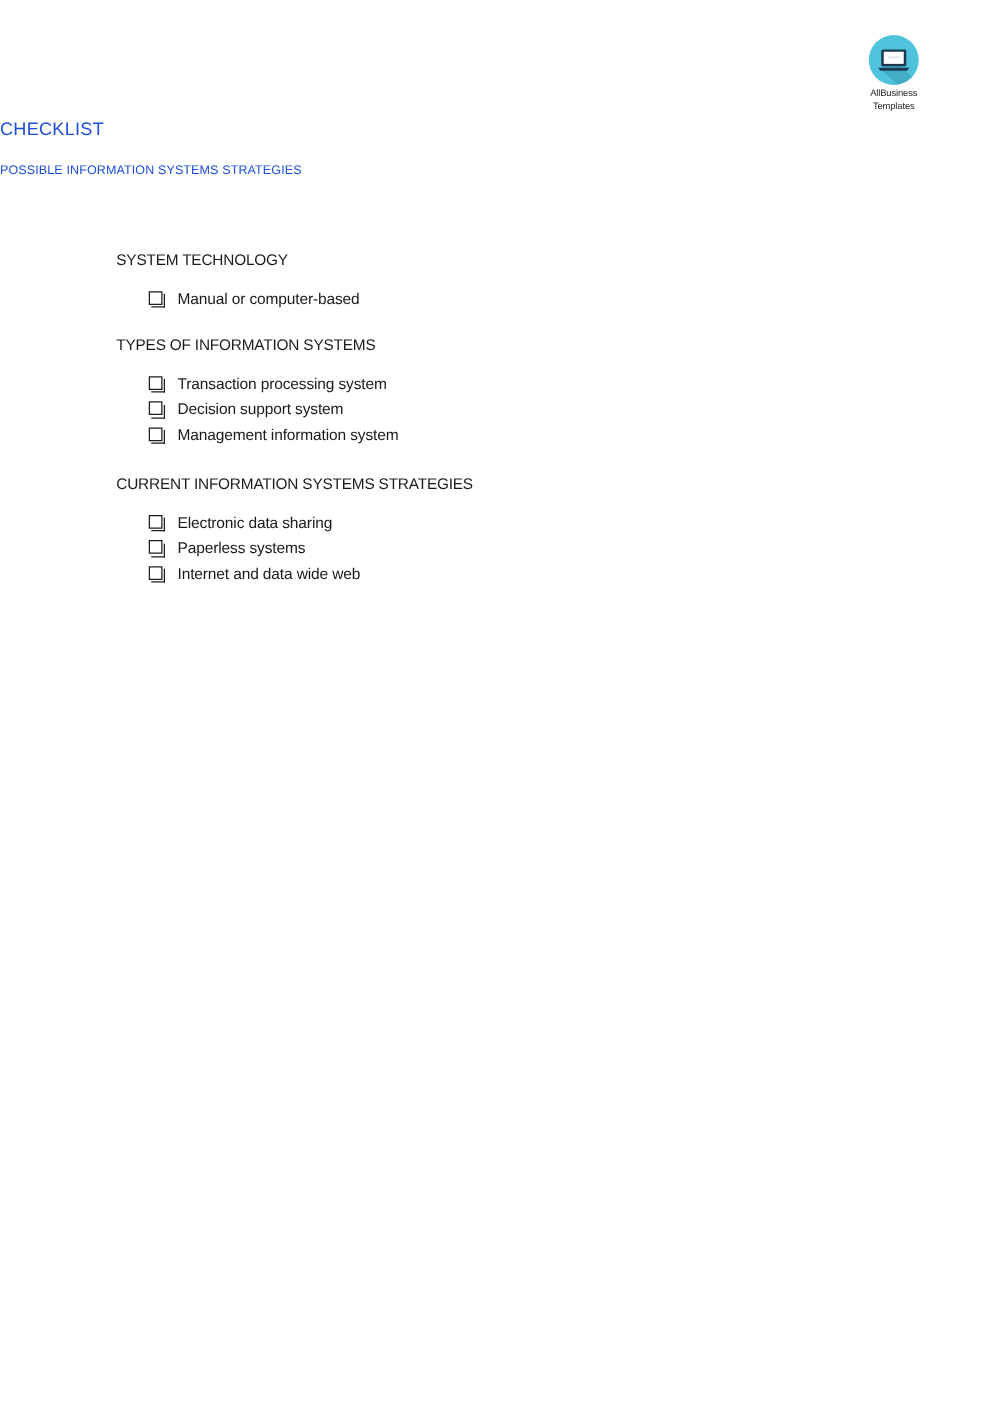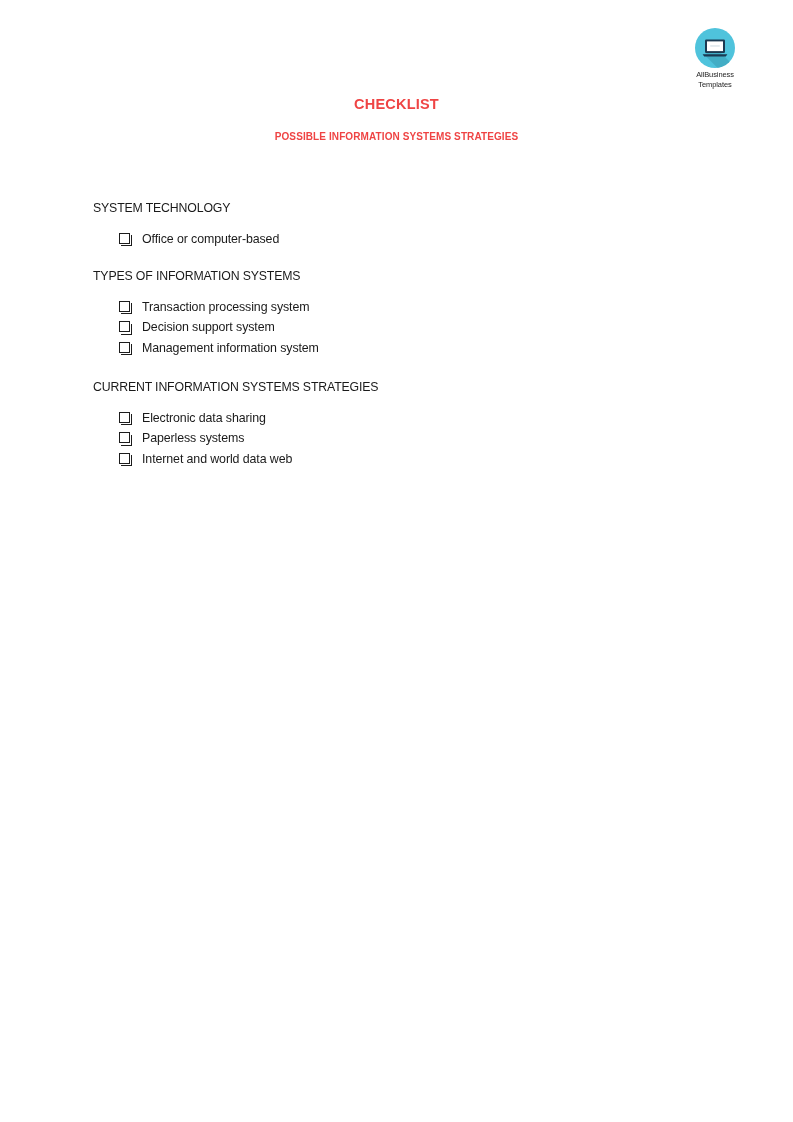--- a/index.html
+++ b/index.html
@@ -69,23 +69,22 @@
     color: #262626;
     font-family: "Liberation Sans", sans-serif;
     letter-spacing: -0.1px;
   }
 
   
   .doc-title {
     position: absolute;
     left: 0;
     width: 793px;
-    text-align: center;
-    font-weight: bold;
-    color: #ef4444;
+    font-weight: normal;
+    color: #1d4ed8;
   }
 
   .doc-title.t1 {
     top: 96px;
     font-size: 14.5px;
     letter-spacing: 0.2px;
   }
 
   .doc-title.t2 {
     top: 131px;
@@ -191,21 +190,21 @@
   <div class="doc-title t2">POSSIBLE INFORMATION SYSTEMS STRATEGIES</div>
 
   <div class="content">
 
     <div class="section">
       <p class="section-heading">SYSTEM TECHNOLOGY</p>
       <div class="gap-after-heading"></div>
       <ul class="items">
         <li class="item">
           <span class="checkbox-icon"></span>
-          <span class="item-label">Office or computer-based</span>
+          <span class="item-label">Manual or computer-based</span>
         </li>
       </ul>
     </div>
 
     <div class="gap-section-1"></div>
 
     <div class="section">
       <p class="section-heading">TYPES OF INFORMATION SYSTEMS</p>
       <div class="gap-after-heading"></div>
       <ul class="items">
@@ -233,19 +232,19 @@
         <li class="item">
           <span class="checkbox-icon"></span>
           <span class="item-label">Electronic data sharing</span>
         </li>
         <li class="item">
           <span class="checkbox-icon"></span>
           <span class="item-label">Paperless systems</span>
         </li>
         <li class="item">
           <span class="checkbox-icon"></span>
-          <span class="item-label">Internet and world data web</span>
+          <span class="item-label">Internet and data wide web</span>
         </li>
       </ul>
     </div>
 
   </div>
 </div>
 
 </body></html>

